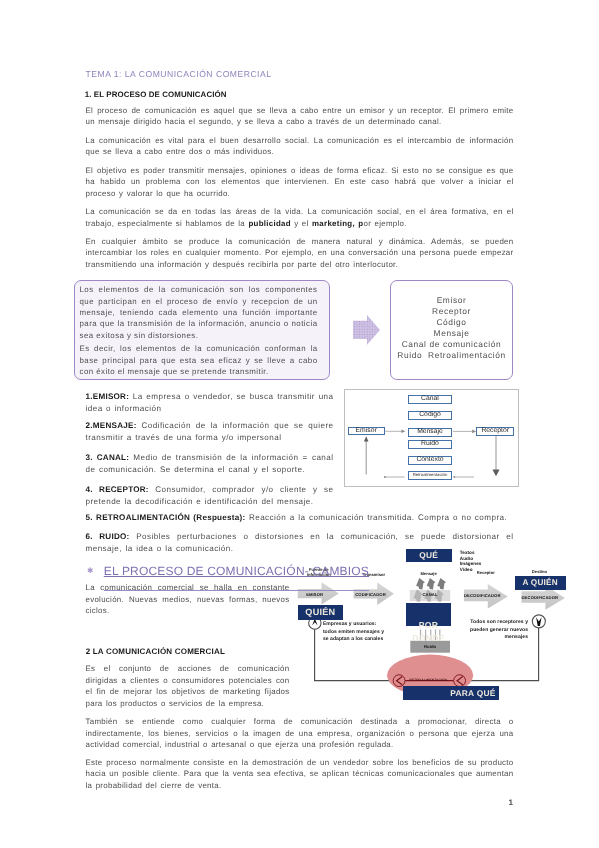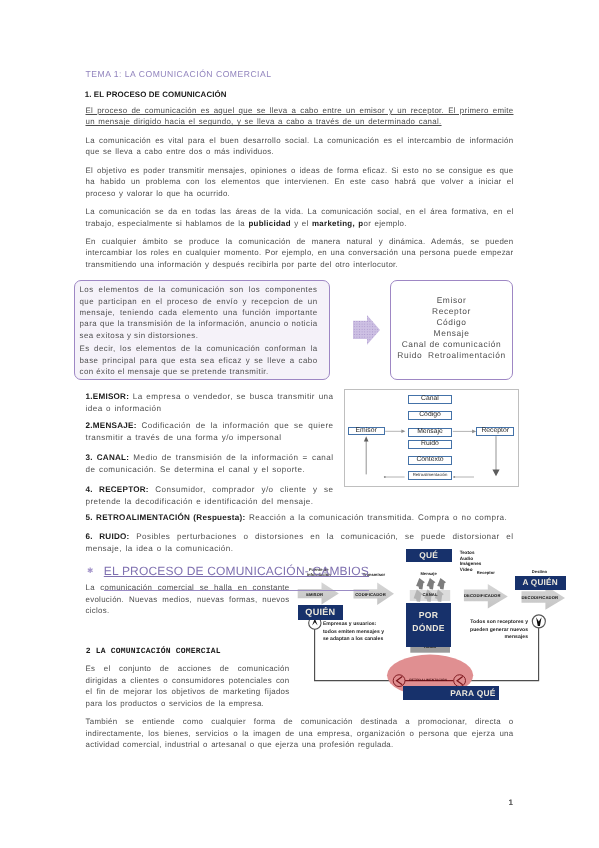--- a/index.html
+++ b/index.html
@@ -14,21 +14,21 @@
   
   #hdr{left:214px;top:36.6px;width:300px;text-align:right;
        font-size:7.2px;line-height:10.2px;color:#606060;letter-spacing:.4px;}
 
   
   #doc-title{left:85.5px;top:69.5px;font-size:8.6px;color:#9183bd;
              letter-spacing:.5px;font-weight:400;line-height:9px;}
   #sec1{left:84.8px;top:90.3px;font-size:7.9px;font-weight:bold;color:#191919;
         letter-spacing:.1px;line-height:9px;}
   #sec2{left:85.7px;top:646.9px;font-size:8px;font-weight:bold;color:#191919;
-        letter-spacing:.2px;line-height:9px;font-family:Liberation Mono, monospace;}
+        letter-spacing:.2px;line-height:9px;}
 
   
   #bullet-row{left:85.5px;top:567.4px;}
   #bullet-glyph{position:absolute;left:1.5px;top:-1.3px;font-size:7.6px;color:#a495ca;
                 line-height:9px;}
   #bullet-head{position:absolute;left:18.3px;top:0px;white-space:nowrap;font-size:12px;color:#7f70b0;
                letter-spacing:.18px;line-height:9px;
                border-bottom:0.9px solid #9b8cc5;padding-bottom:14px;text-decoration:underline;}
   #bullet-p{left:85.5px;top:582.1px;width:204px;}
   .lh13{line-height:11.4px;}
@@ -81,21 +81,21 @@
 </style>
 </head>
 <body>
 
 <div class="page">
 
 
   <div class="abs" id="doc-title">TEMA 1: LA COMUNICACIÓN COMERCIAL</div>
   <div class="abs" id="sec1">1. EL PROCESO DE COMUNICACIÓN</div>
 
-  <div class="abs body-p" id="p1" style="left:85.5px;top:105px;width:428px;text-decoration:underline;">El proceso de comunicación es aquel que se lleva a cabo entre un emisor y un receptor. El primero emite un mensaje dirigido hacia el segundo, y se lleva a cabo a través de un determinado canal.</div>
+  <div class="abs body-p" id="p1" style="left:85.5px;top:105px;width:428px;">El proceso de comunicación es aquel que se lleva a cabo entre un emisor y un receptor. El primero emite un mensaje dirigido hacia el segundo, y se lleva a cabo a través de un determinado canal.</div>
   <div class="abs body-p" id="p2" style="left:85.5px;top:134.6px;width:428px;">La comunicación es vital para el buen desarrollo social. La comunicación es el intercambio de información que se lleva a cabo entre dos o más individuos.</div>
   <div class="abs body-p" id="p3" style="left:85.5px;top:164.7px;width:428px;">El objetivo es poder transmitir mensajes, opiniones o ideas de forma eficaz. Si esto no se consigue es que ha habido un problema con los elementos que intervienen. En este caso habrá que volver a iniciar el proceso y valorar lo que ha ocurrido.</div>
   <div class="abs body-p" id="p4" style="left:85.5px;top:206.3px;width:428px;">La comunicación se da en todas las áreas de la vida. La comunicación social, en el área formativa, en el trabajo, especialmente si hablamos de la <b>publicidad</b> y el <b>marketing,</b><b> p</b>or ejemplo.</div>
   <div class="abs body-p" id="p5" style="left:85.5px;top:235.8px;width:428px;">En cualquier ámbito se produce la comunicación de manera natural y dinámica. Además, se pueden intercambiar los roles en cualquier momento. Por ejemplo, en una conversación una persona puede empezar transmitiendo una información y después recibirla por parte del otro interlocutor.</div>
 
   <div class="abs pbox" id="pbox-l">
     <div class="txt">
       <p>Los elementos de la comunicación son los componentes que participan en el proceso de envío y recepcion de un mensaje, teniendo cada elemento una función importante para que la transmisión de la información, anuncio o noticia sea exitosa y sin distorsiones.</p>
       <p>Es decir, los elementos de la comunicación conforman la base principal para que esta sea eficaz y se lleve a cabo con éxito el mensaje que se pretende transmitir.</p>
     </div>
@@ -236,21 +236,21 @@
 
     <div class="atxt" style="left:2.7px;top:46.8px;width:34px;">EMISOR</div>
     <div class="atxt" style="left:58.5px;top:47px;width:34px;">CODIFICADOR</div>
     <div class="atxt" style="left:168.9px;top:48.4px;width:36px;">DECODIFICADOR</div>
     <div class="atxt" style="left:226.5px;top:50px;width:36px;">DECODIFICADOR</div>
     <div class="atxt" style="left:114.8px;top:47.4px;width:40.4px;">CANAL</div>
     <div class="atxt" style="left:115.5px;top:98.6px;width:39.2px;">Ruido</div>
 
     <div class="navy" style="left:2.6px;top:59.9px;width:45.6px;height:14.9px;font-size:9.1px;line-height:15.3px;">QUIÉN</div>
     <div class="navy" style="left:110.6px;top:4.3px;width:46.2px;height:13.2px;font-size:8.4px;line-height:13.6px;">QUÉ</div>
-    <div class="navy" style="left:110.6px;top:57.7px;width:45.8px;height:44px;font-size:8.6px;line-height:12.9px;padding-top:6px;box-sizing:border-box;">
+    <div class="navy" style="left:110.6px;top:57.7px;width:45.8px;height:23px;font-size:8.6px;line-height:12.9px;padding-top:16px;box-sizing:border-box;">
         <div>POR</div>
         <div>DÓNDE</div>
       </div>
     <div class="navy" style="left:219.6px;top:31.3px;width:51.2px;height:14.2px;font-size:8.2px;line-height:14.7px;">A QUIÉN</div>
     <div class="navy" style="left:107.6px;top:140.6px;width:52.7px;height:14.8px;font-size:8.4px;line-height:15.2px;padding-left:44px;">PARA QUÉ</div>
 
     <div class="media" style="left:164.8px;top:4.6px;" id="media-list">
         <div>Textos</div>
         <div>Audio</div>
         <div>Imágenes</div>
@@ -272,16 +272,17 @@
   <div class="abs" id="bullet-row">
     <span id="bullet-glyph">✱</span>
     <span id="bullet-head">EL PROCESO DE COMUNICACIÓN- CAMBIOS</span>
   </div>
   <div class="abs body-p lh13" id="bullet-p">La comunicación comercial se halla en constante evolución. Nuevas medios, nuevas formas, nuevos ciclos.</div>
 
   <div class="abs" id="sec2">2 LA COMUNICACIÓN COMERCIAL</div>
 
   <div class="abs body-p lh13" id="s2p1" style="left:85.5px;top:663.1px;width:204px;line-height:11.6px;">Es el conjunto de acciones de comunicación dirigidas a clientes o consumidores potenciales con el fin de mejorar los objetivos de marketing fijados para los productos o servicios de la empresa.</div>
   <div class="abs body-p" id="s2p2" style="left:85.5px;top:716.3px;width:428px;line-height:11.3px;">También se entiende como cualquier forma de comunicación destinada a promocionar, directa o indirectamente, los bienes, servicios o la imagen de una empresa, organización o persona que ejerza una actividad comercial, industrial o artesanal o que ejerza una profesión regulada.</div>
+  <div class="abs body-p" id="s2p3" style="left:85.5px;top:757px;width:428px;line-height:11.3px;">Este proceso normalmente consiste en la demostración de un vendedor sobre los beneficios de su producto hacia un posible cliente. Para que la venta sea efectiva, se aplican técnicas comunicacionales que aumentan la probabilidad del cierre de venta.</div>
 
   <div class="abs" id="pgnum">1</div>
 
 </div>
 
 </body></html>

